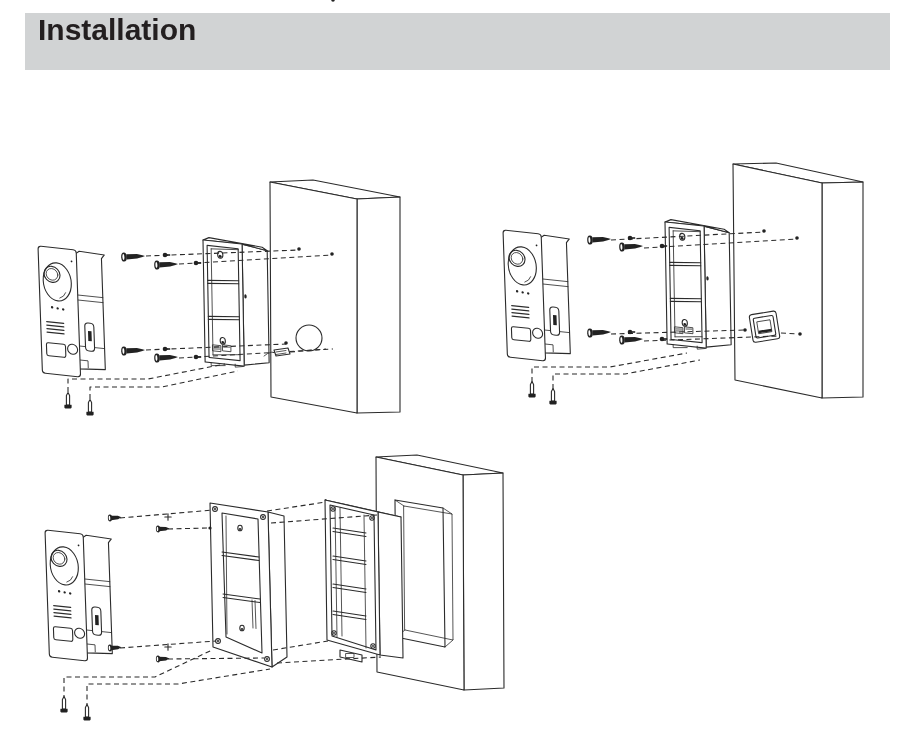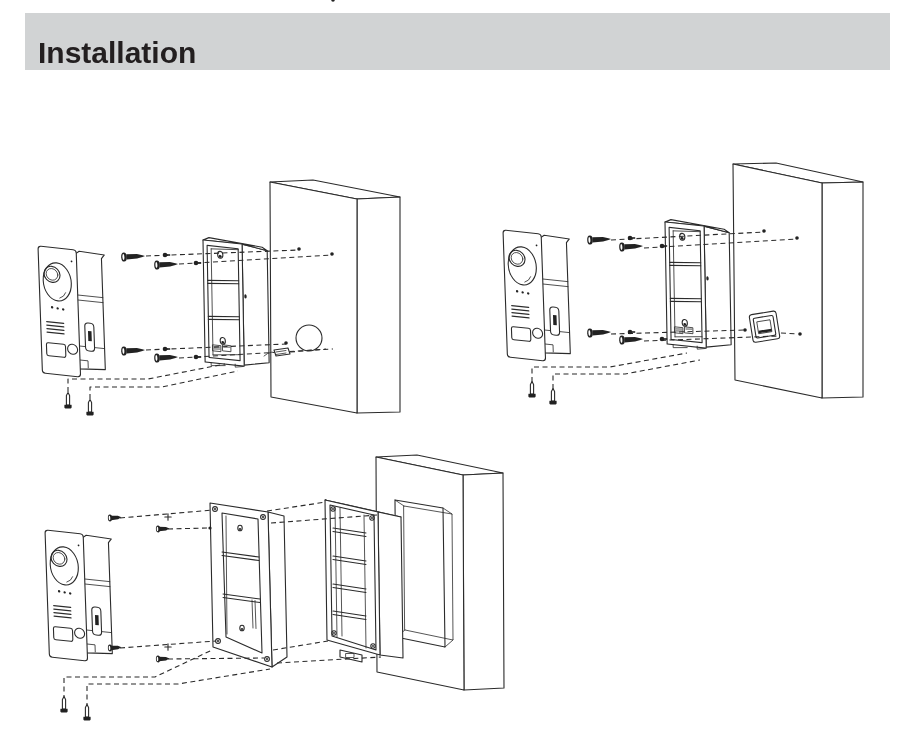--- a/index.html
+++ b/index.html
@@ -2,21 +2,21 @@
 <html><head>
 <meta charset="utf-8">
 <style>
   html,body{margin:0;padding:0;}
   .page{
     position:relative;width:910px;height:739px;background:#ffffff;
     font-family:"Liberation Sans", sans-serif;overflow:hidden;
   }
   .header-bar{
     position:absolute;left:25px;top:13px;width:865px;height:57px;
-    background:#d1d3d4;display:flex;align-items:flex-end;
+    background:#d1d3d4;display:flex;align-items:flex-start;
   }
   .header-bar .title{
     margin-left:13px;font-size:30px;font-weight:bold;color:#231f20;
     letter-spacing:0px;
   }
   .diagram-canvas{position:absolute;left:0;top:0;}
   
   .ln{fill:none;stroke:#2b2b2b;stroke-width:1.1;stroke-linejoin:round;stroke-linecap:round;}
   .thin{stroke-width:0.8;}
   .fw{fill:#ffffff;stroke:#2b2b2b;stroke-width:1.1;stroke-linejoin:round;}

